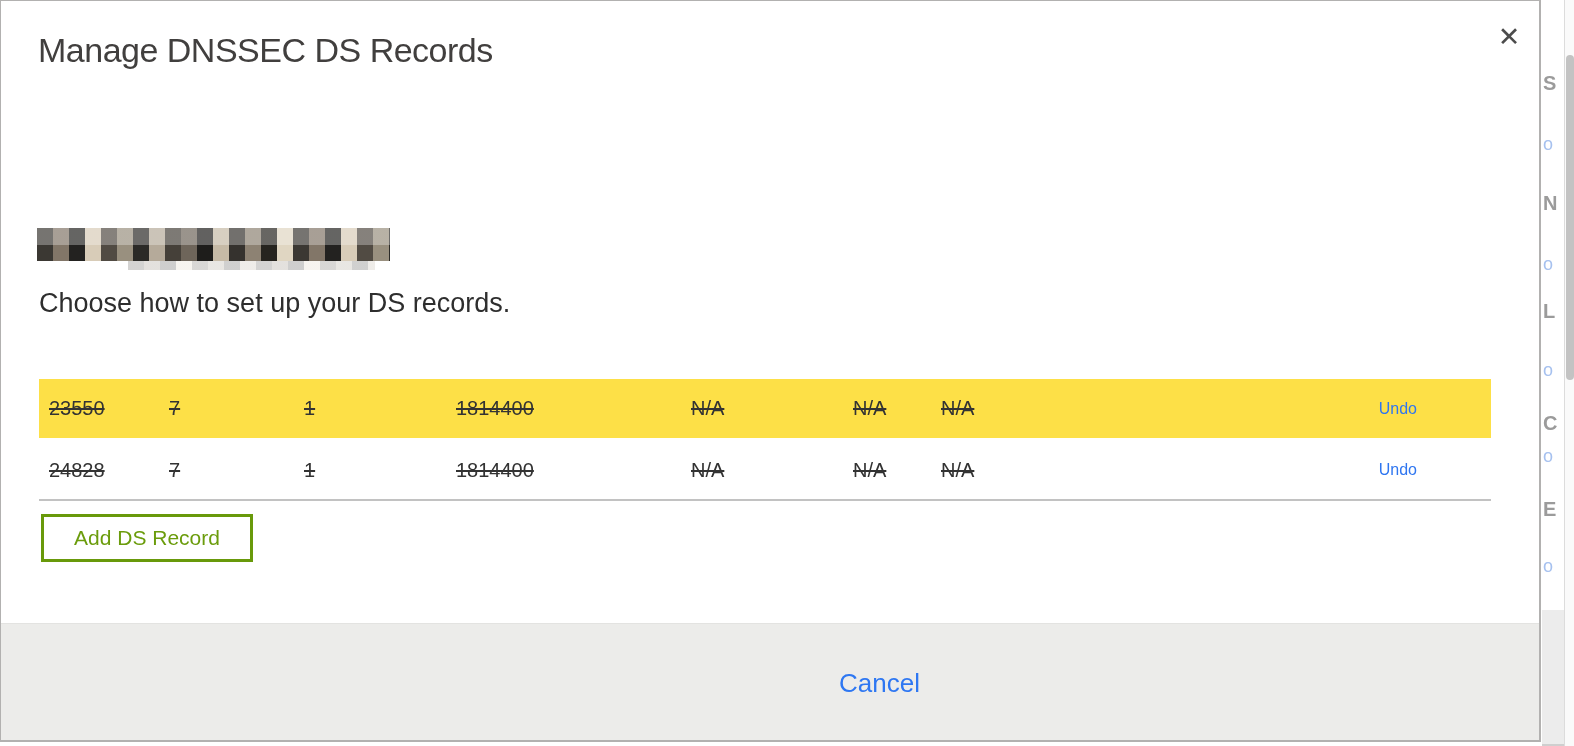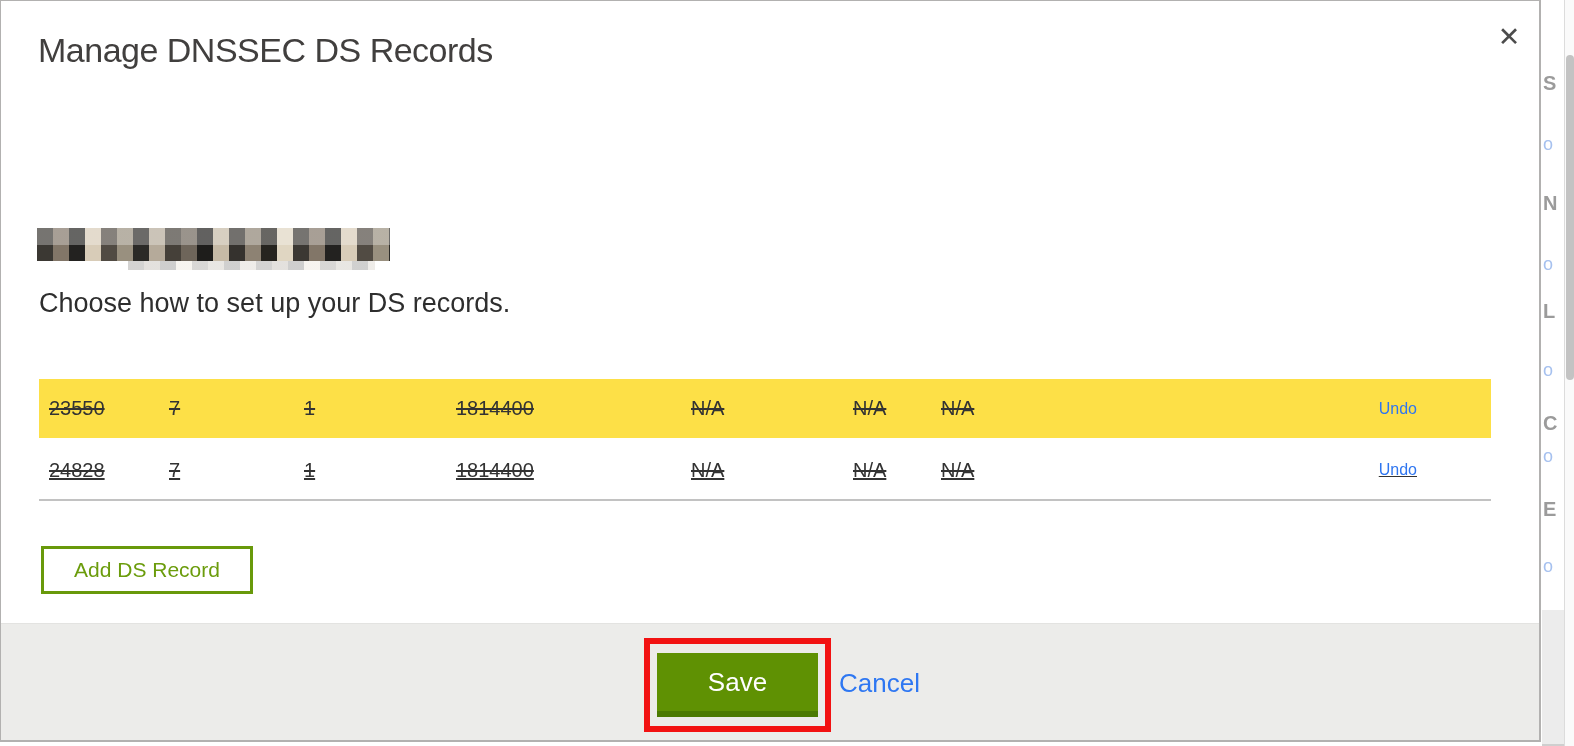--- a/index.html
+++ b/index.html
@@ -50,28 +50,28 @@
 
   
   .grid-row {
     position:absolute; left:38px; width:1452px;
     display:grid;
     grid-template-columns:120px 135px 152px 235px 162px 88px 120px 162px 1fr 64px;
     align-items:center; padding:0 10px; font-size:20px;
   }
   .thead { top:331px; height:34px; color:#333; }
   .trow-1 { top:378px; height:59px; background:#fde047; }
-  .trow-2 { top:440px; height:60px; background:#fff; border-bottom:2px solid #c2c2c2;text-decoration:underline; }
+  .trow-2 { top:440px; height:60px; background:#fff; border-bottom:2px solid #c2c2c2; }
   .struck { text-decoration:line-through; color:#333; }
   .undo-link { color:#2f76f0; text-decoration:none; justify-self:end; cursor:pointer; font-size:16px; }
 
   .add-btn {
     position:absolute; left:40px; top:513px; width:212px; height:48px;
     background:#fff; border:3px solid #68990a; color:#6b9c0c;
-    font-size:21px; font-family:"Liberation Sans", sans-serif; cursor:pointer;margin-top:32px;
+    font-size:21px; font-family:"Liberation Sans", sans-serif; cursor:pointer;
   }
 
   
   .footer {
     position:absolute; left:0; top:622px; width:100%; height:calc(100% - 622px);
     background:#ececea; border-top:1px solid #e3e3e1;
   }
   .red-annotation {
     position:absolute; left:643px; top:14px; width:187px; height:94px;
     border:6px solid #f21212;
@@ -160,20 +160,17 @@
       <span class="struck">N/A</span>
       <span class="struck">N/A</span>
       <span class="struck">N/A</span>
       <span></span>
       <a class="undo-link">Undo</a>
     </div>
 
     <button class="add-btn">Add DS Record</button>
 
     <div class="footer">
-      <div class="red-annotation">
-        <button class="save-btn">Save</button>
-      </div>
       <a class="cancel-link">Cancel</a>
     </div>
 
   </div>
 </div>
 
 </body></html>

